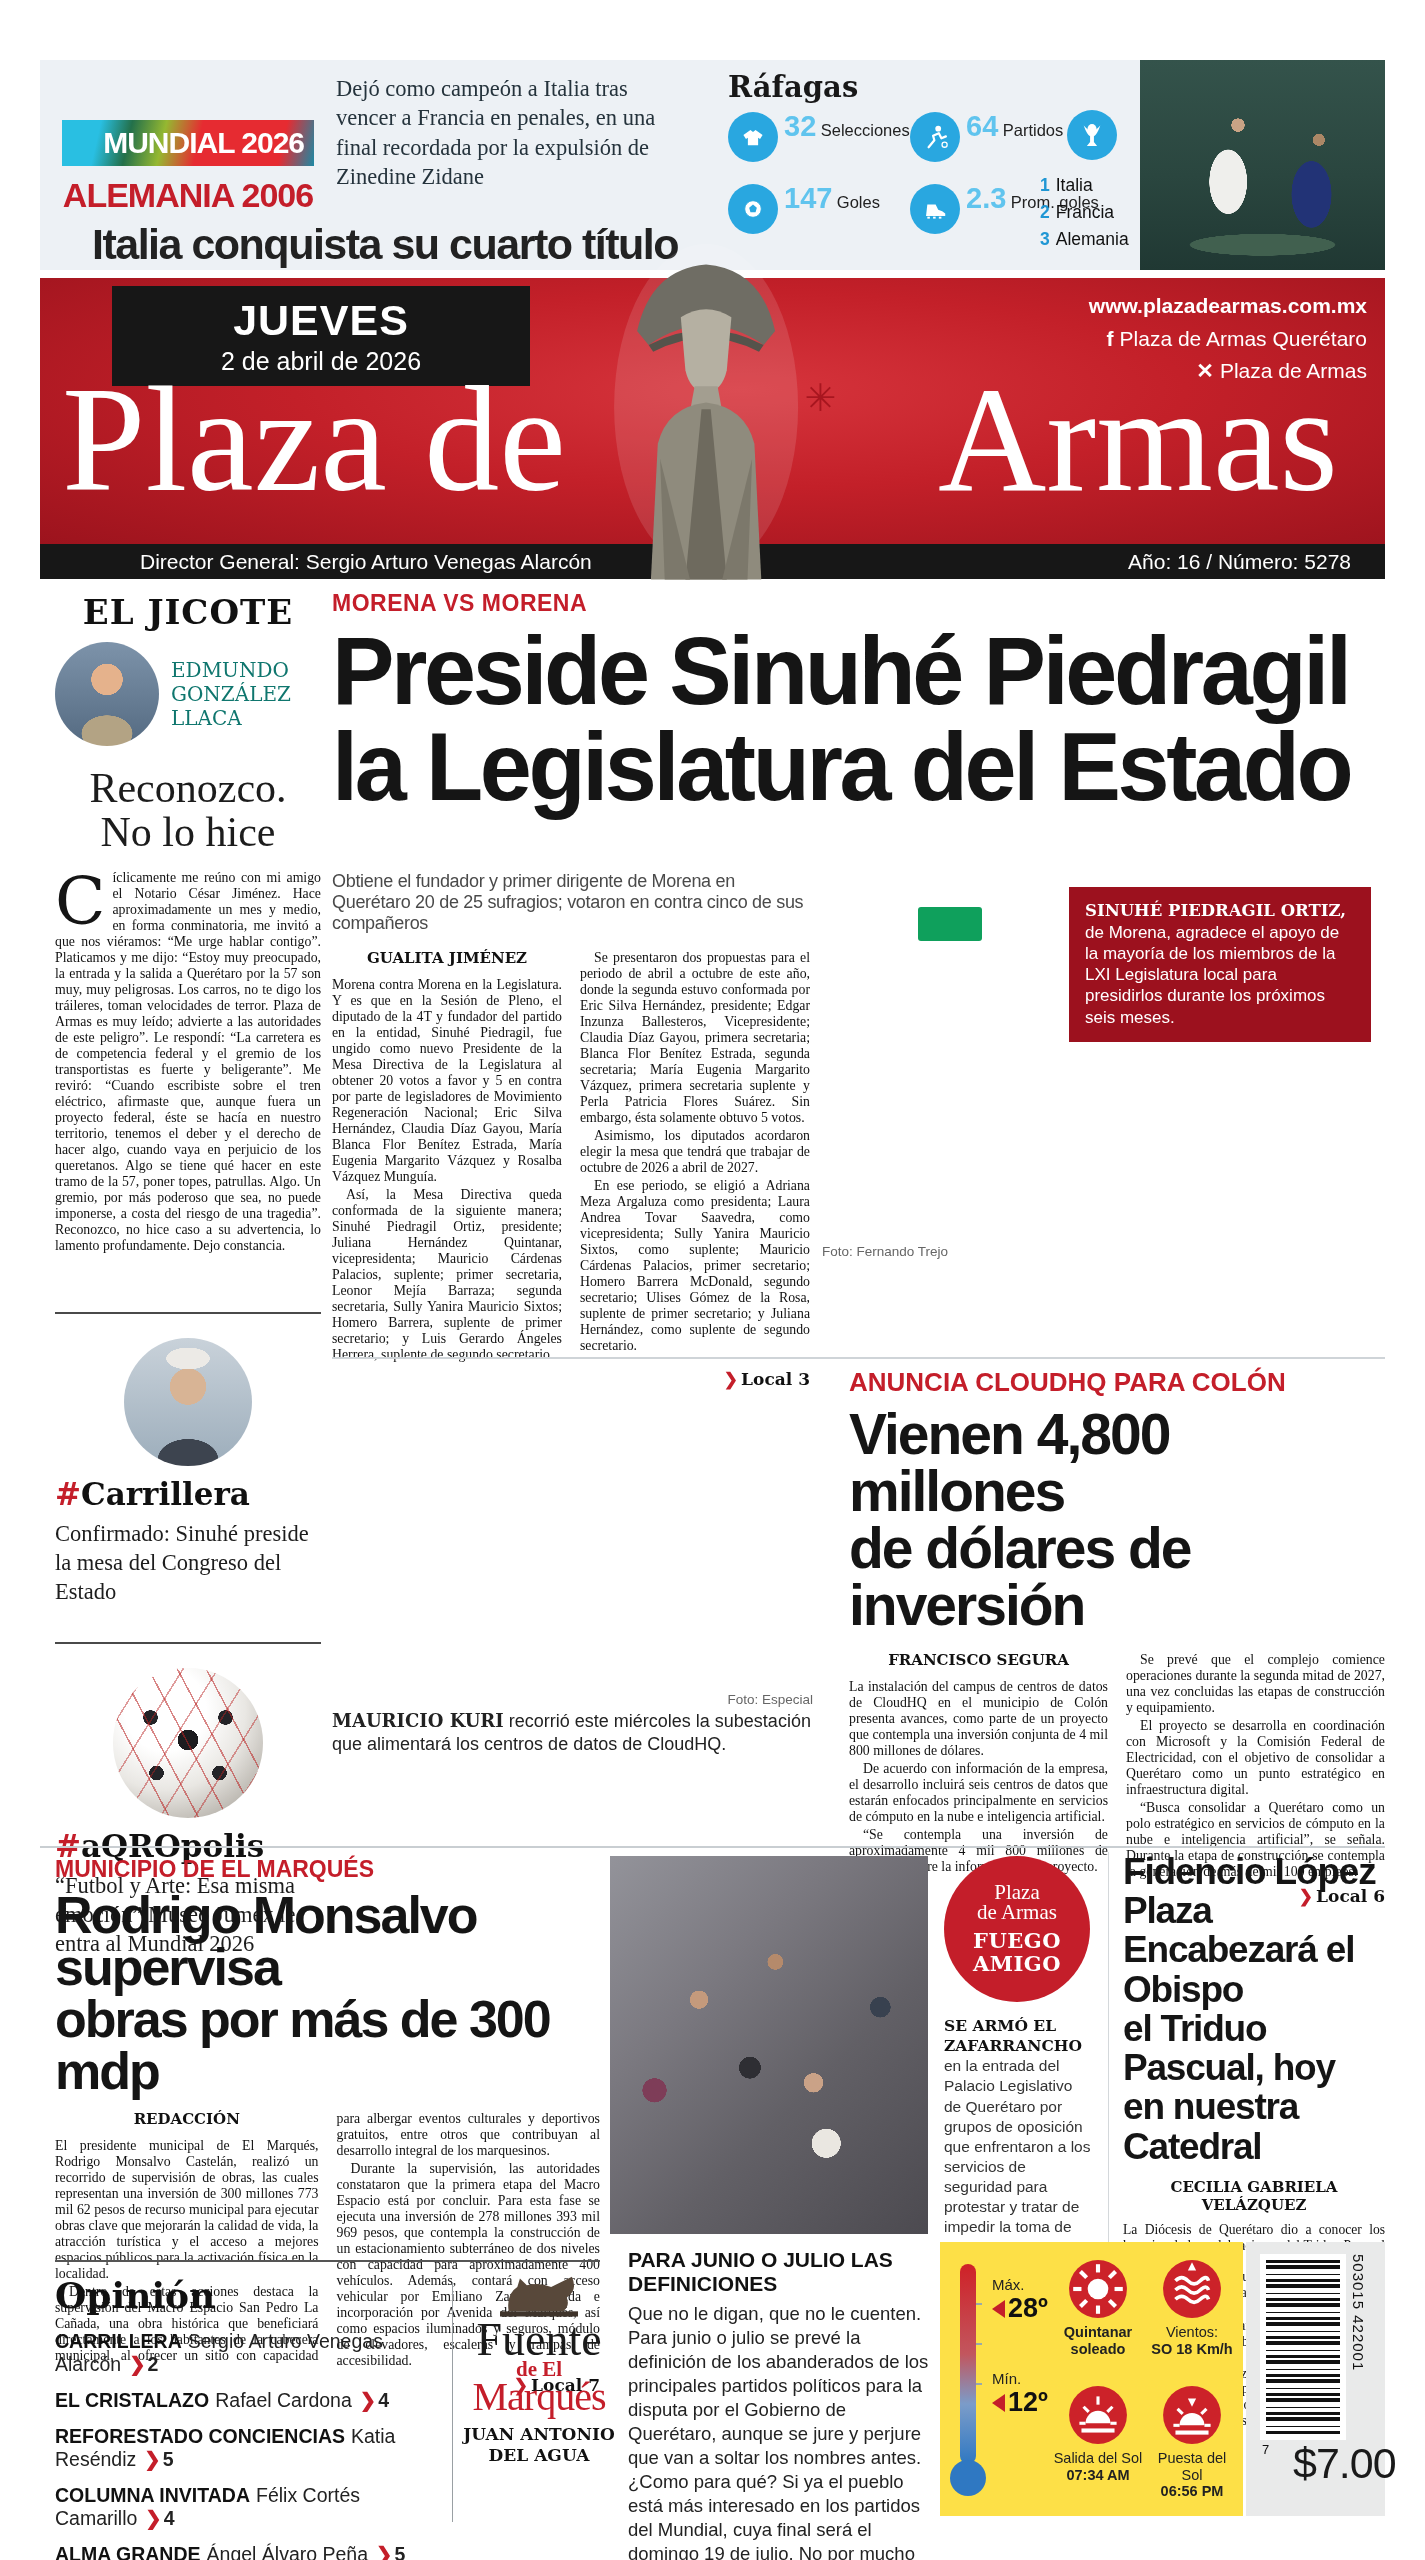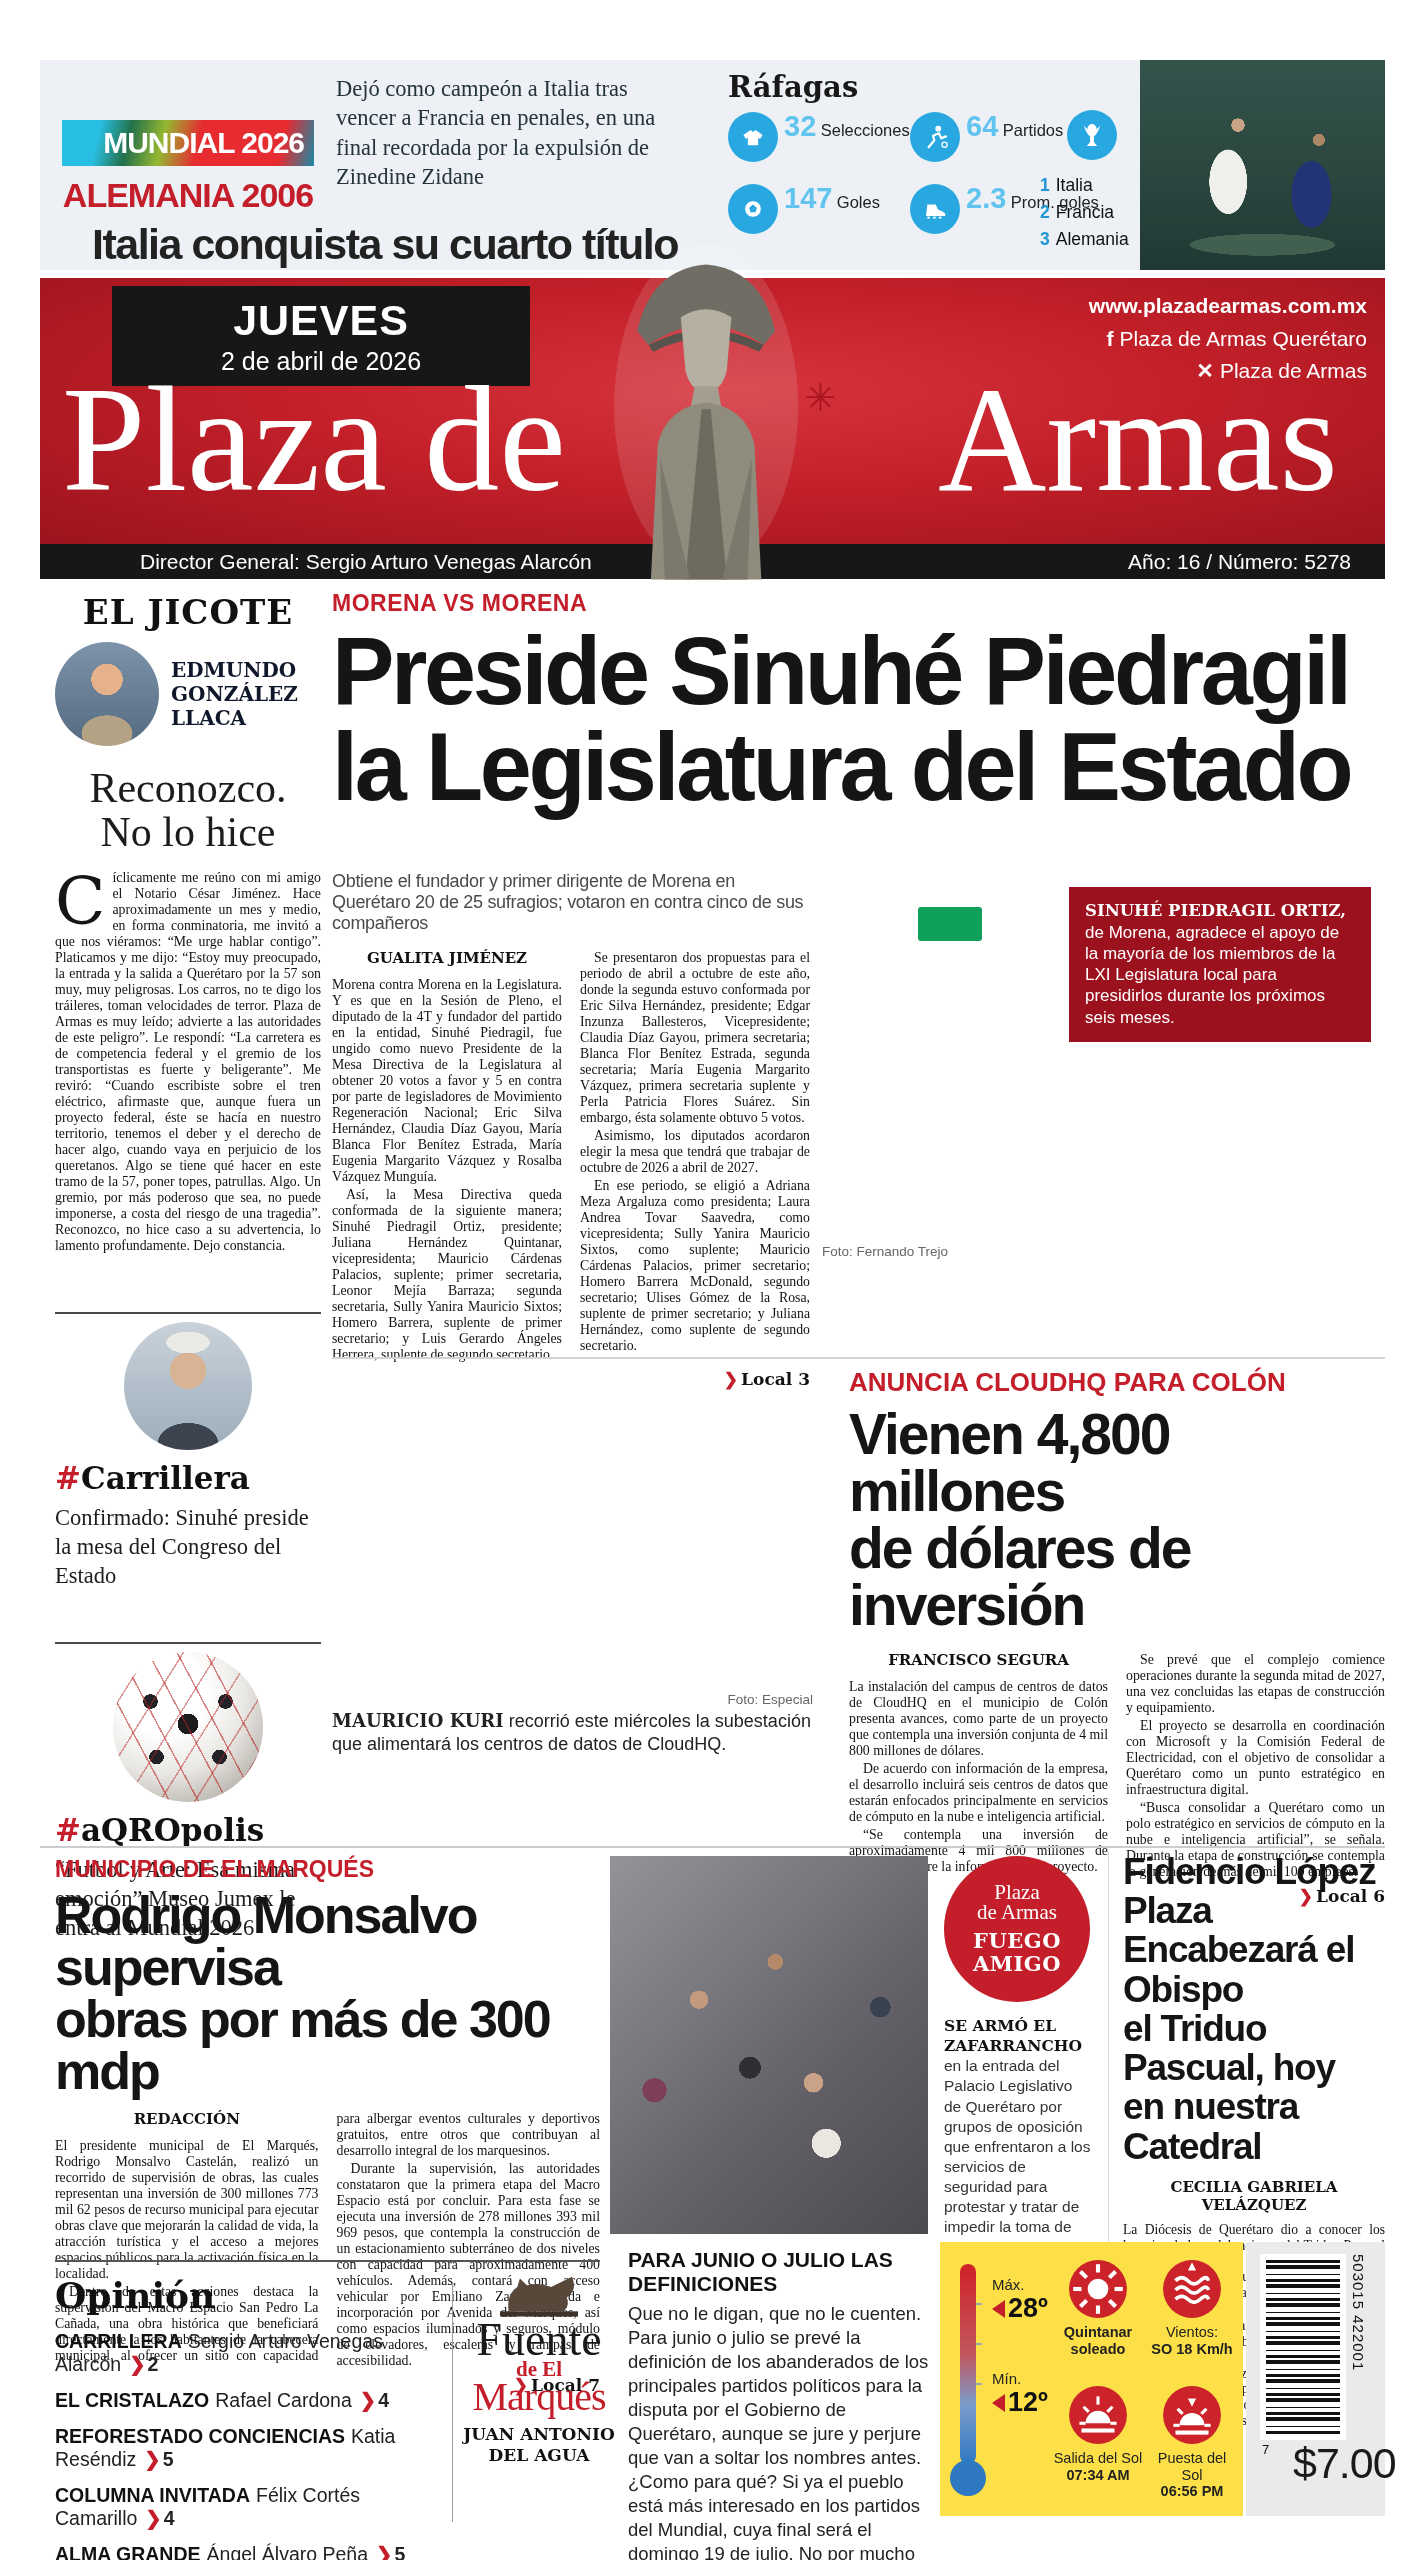--- a/index.html
+++ b/index.html
@@ -65,26 +65,26 @@
   
   .rail { position:absolute; left:55px; width:266px; }
   .jicote { top:592px; }
   .jicote-head { font-family:"DejaVu Serif", serif; font-weight:bold; font-size:34px; text-align:center; color:#111; letter-spacing:1px; }
   .jicote-authrow { display:flex; margin-top:10px; align-items:center; }
   .avatar { width:104px; height:104px; border-radius:50%; flex:none;
     background:
       radial-gradient(circle 26px at 50% 36%, #e5b28c 0 60%, transparent 61%),
       radial-gradient(ellipse 42px 30px at 50% 88%, #b3a384 0 60%, transparent 61%),
       linear-gradient(180deg,#7d93aa,#546a81); }
-  .jicote-author { margin-left:12px; font-family:"DejaVu Serif", serif; font-weight:bold; font-size:20px; line-height:1.2; color:#0f172a; }
+  .jicote-author { margin-left:12px; font-family:"DejaVu Serif", serif; font-weight:normal; font-size:20px; line-height:1.2; color:#0f766e; }
   .jicote-title { font-family:"Liberation Serif", serif; font-size:42px; line-height:1.05; text-align:center; color:#1c1c1c; margin-top:20px; }
   .serif-body { font-family:"Liberation Serif", serif; font-size:13.8px; line-height:1.16; text-align:justify; color:#111; }
   .jicote-body { margin-top:16px; }
   .dropcap { float:left; font-family:"DejaVu Serif", serif; font-size:66px; line-height:.82; padding:5px 7px 0 0; color:#151515; }
-  .rail-block { border-top:2px solid #4a4a4a; padding-top:8px; }
+  .rail-block { border-top:2px solid #4a4a4a; padding-top:24px; }
   .carrillera { top:1312px; }
   .round-photo { border-radius:50%; margin:0 auto; }
   .carrillera .round-photo { width:128px; height:128px;
     background:
       radial-gradient(ellipse 36px 18px at 50% 16%, #eceae6 0 60%, transparent 61%),
       radial-gradient(circle 30px at 50% 38%, #d8b495 0 60%, transparent 61%),
       radial-gradient(ellipse 50px 34px at 50% 95%, #3d444f 0 60%, transparent 61%),
       linear-gradient(180deg,#c9d2da,#9cadbb); }
   .hashtag { font-family:"DejaVu Serif", serif; font-weight:bold; font-size:31px; color:#111; margin-top:10px; }
   .hashtag .h { color:#c41e2a; }

